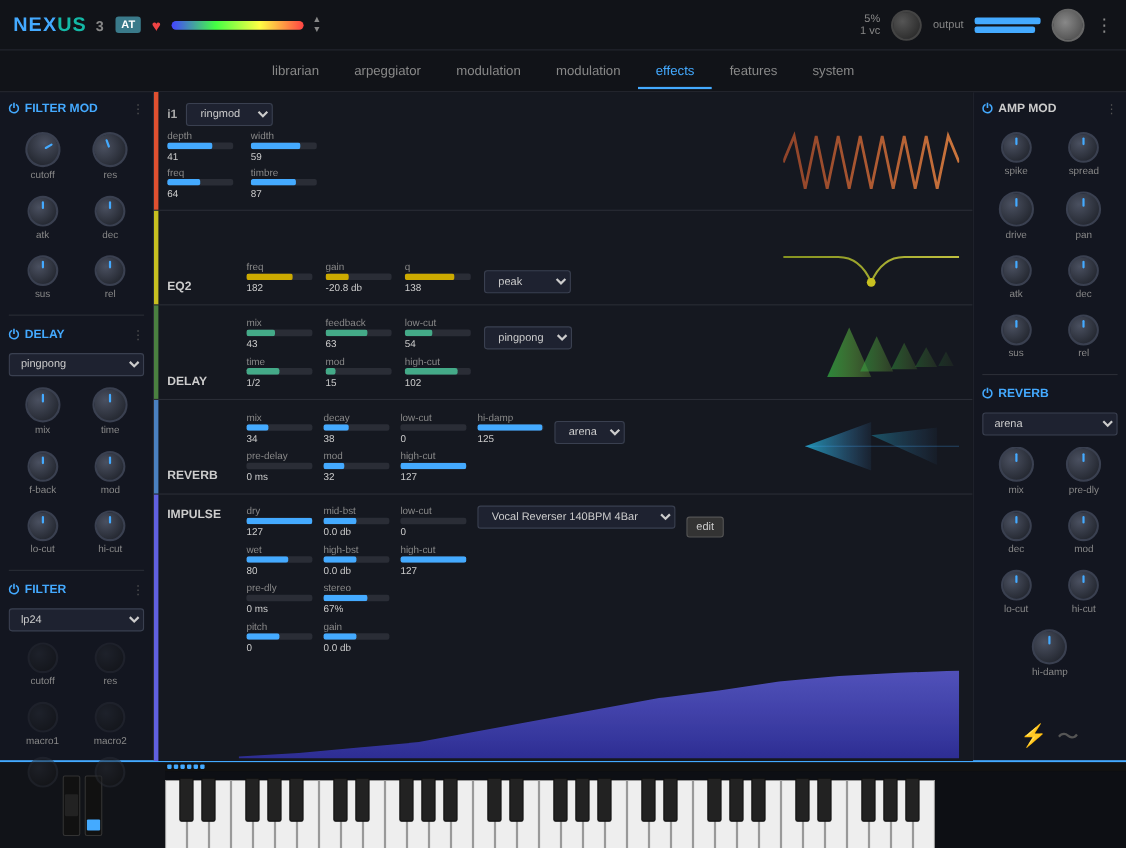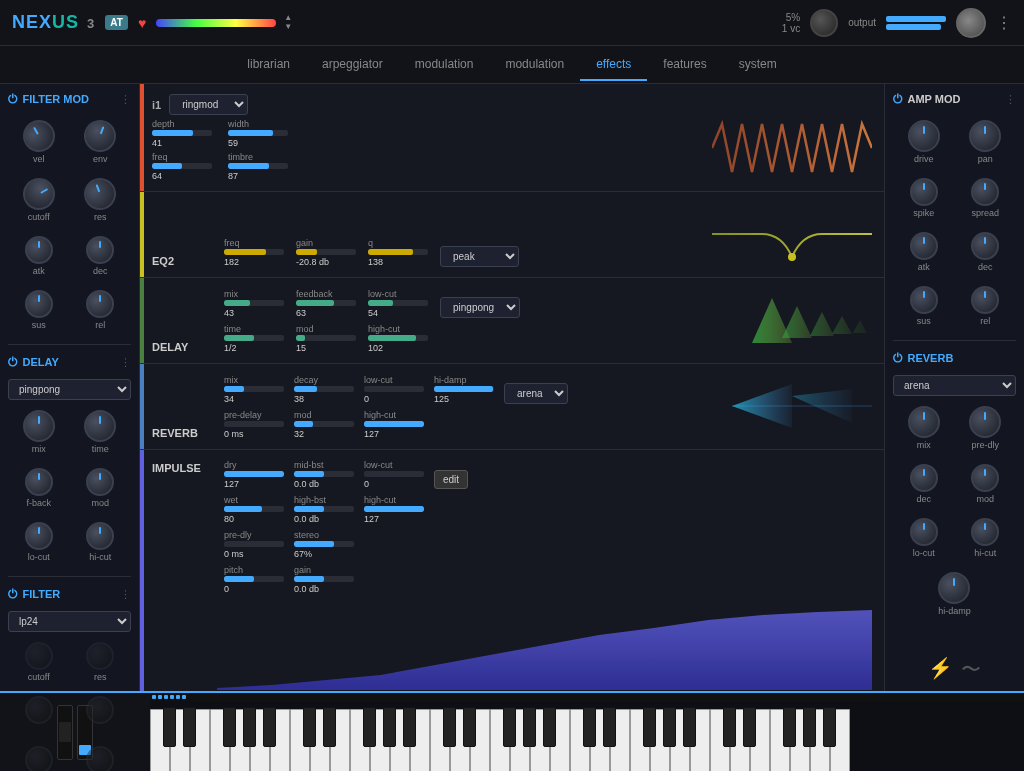--- a/index.html
+++ b/index.html
@@ -472,30 +472,20 @@
 
     <div class="panel-section-title">
       <div class="section-label">
         <span class="power-btn">⏻</span>
         <span>FILTER MOD</span>
       </div>
       <span style="color:#555;cursor:pointer">⋮</span>
     </div>
     <div class="knob-row">
       <div class="knob-wrap">
-        <div class="knob" style="transform:rotate(-30deg)"></div>
-        <span class="knob-label">vel</span>
-      </div>
-      <div class="knob-wrap">
-        <div class="knob" style="transform:rotate(20deg)"></div>
-        <span class="knob-label">env</span>
-      </div>
-    </div>
-    <div class="knob-row">
-      <div class="knob-wrap">
         <div class="knob" style="transform:rotate(60deg)"></div>
         <span class="knob-label">cutoff</span>
       </div>
       <div class="knob-wrap">
         <div class="knob" style="transform:rotate(-20deg)"></div>
         <span class="knob-label">res</span>
       </div>
     </div>
     <div class="knob-row">
       <div class="knob-wrap">
@@ -887,20 +877,25 @@
                 </div>
               <span class="param-value">0.0 db</span>
             </div>
             <div class="param-group">
               <span class="param-label">low-cut</span>
               <div class="param-bar">
                   <div class="param-fill blue" style="width:0%"></div>
                 </div>
               <span class="param-value">0</span>
             </div>
+            <select class="fx-dropdown" style="margin-top:0;min-width:180px">
+              <option>Vocal Reverser 140BPM 4Bar</option>
+              <option>Small Room</option>
+              <option>Large Hall</option>
+            </select>
             <button style="background:#333;border:1px solid #555;color:#ccc;padding:3px 8px;border-radius:3px;font-size:10px;cursor:pointer">edit</button>
           </div>
           <div style="display:flex;gap:10px">
             <div class="param-group">
               <span class="param-label">wet</span>
               <div class="param-bar">
                   <div class="param-fill blue" style="width:63%"></div>
                 </div>
               <span class="param-value">80</span>
             </div>
@@ -972,36 +967,36 @@
 
     <div class="panel-section-title">
       <div class="section-label">
         <span class="power-btn">⏻</span>
         <span class="amp-mod-title">AMP MOD</span>
       </div>
       <span style="color:#555;cursor:pointer">⋮</span>
     </div>
     <div class="knob-row">
       <div class="knob-wrap">
+        <div class="knob-sm-wrap"></div>
+        <span class="knob-label">spike</span>
+      </div>
+      <div class="knob-wrap">
+        <div class="knob-sm-wrap"></div>
+        <span class="knob-label">spread</span>
+      </div>
+    </div>
+    <div class="knob-row">
+      <div class="knob-wrap">
         <div class="knob"></div>
         <span class="knob-label">drive</span>
       </div>
       <div class="knob-wrap">
         <div class="knob"></div>
         <span class="knob-label">pan</span>
-      </div>
-    </div>
-    <div class="knob-row">
-      <div class="knob-wrap">
-        <div class="knob-sm-wrap"></div>
-        <span class="knob-label">spike</span>
-      </div>
-      <div class="knob-wrap">
-        <div class="knob-sm-wrap"></div>
-        <span class="knob-label">spread</span>
       </div>
     </div>
     <div class="knob-row">
       <div class="knob-wrap">
         <div class="knob-sm-wrap"></div>
         <span class="knob-label">atk</span>
       </div>
       <div class="knob-wrap">
         <div class="knob-sm-wrap"></div>
         <span class="knob-label">dec</span>

